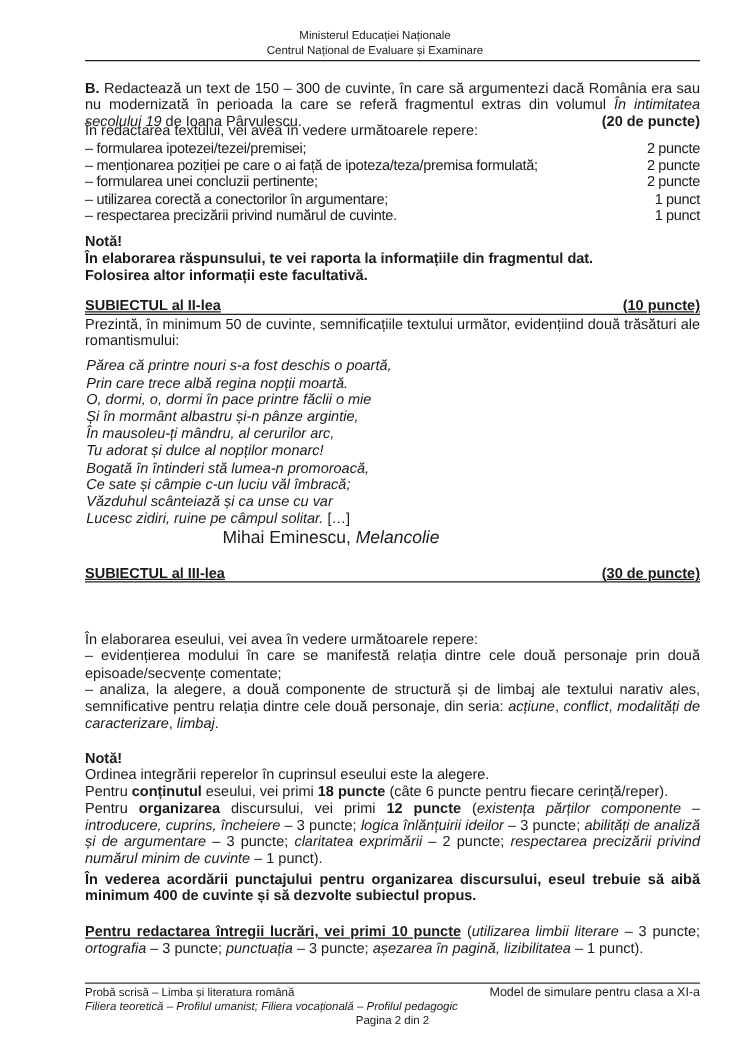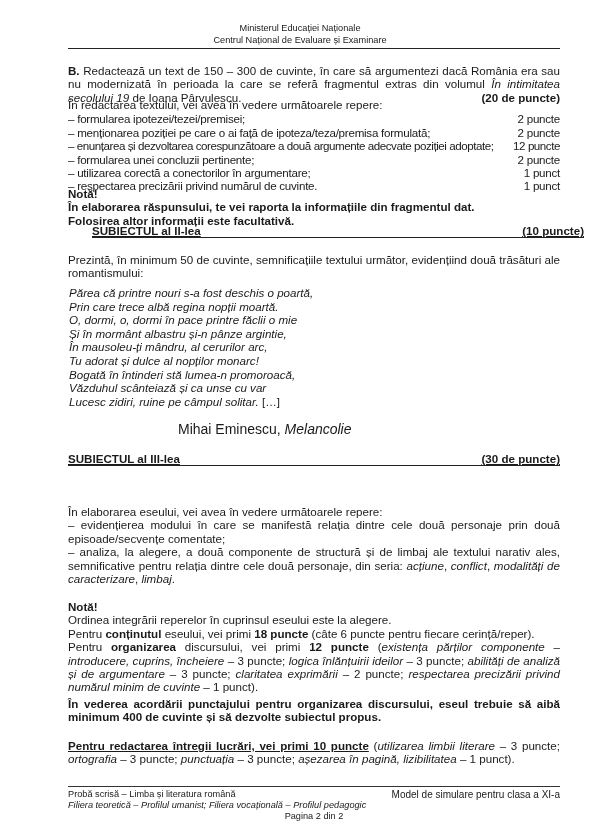--- a/index.html
+++ b/index.html
@@ -53,58 +53,55 @@
   <div class="body-text" style="top:98px;">
     <div style="margin-bottom:1px;">În redactarea textului, vei avea în vedere următoarele repere:</div>
     <div class="row cond">
         <span>– formularea ipotezei/tezei/premisei;</span>
         <span class="pts">2 puncte</span>
       </div>
     <div class="row cond">
         <span>– menționarea poziției pe care o ai față de ipoteza/teza/premisa formulată;</span>
         <span class="pts">2 puncte</span>
       </div>
-    <div class="row cond" style="letter-spacing:-0.45px;">
-        <span>– enunțarea și dezvoltarea corespunzătoare a două argumente adecvate poziției adoptate;</span>
-        <span class="pts">12 puncte</span>
-      </div>
     <div class="row cond">
         <span>– formularea unei concluzii pertinente;</span>
         <span class="pts">2 puncte</span>
       </div>
     <div class="row cond">
         <span>– utilizarea corectă a conectorilor în argumentare;</span>
         <span class="pts">1 punct</span>
       </div>
     <div class="row cond">
         <span>– respectarea precizării privind numărul de cuvinte.</span>
         <span class="pts">1 punct</span>
       </div>
   </div>
 
   <div class="body-text b" style="top:187px;">
     <div>Notă!</div>
     <div>În elaborarea răspunsului, te vei raporta la informațiile din fragmentul dat.</div>
     <div>Folosirea altor informații este facultativă.</div>
   </div>
 
-  <div class="section-head" style="top:224px;margin-left:24px;">
+  <div class="section-head" style="top:238px;">
     <span>SUBIECTUL al II-lea</span>
     <span>(10 puncte)</span>
   </div>
   <div class="body-text j" style="top:253px;">Prezintă, în minimum 50 de cuvinte, semnificațiile textului următor, evidențiind două trăsături ale romantismului:</div>
 
   <div class="poem" style="top:286px;">
     <div>Părea că printre nouri s-a fost deschis o poartă,</div>
     <div>Prin care trece albă regina nopții moartă.</div>
     <div>O, dormi, o, dormi în pace printre făclii o mie</div>
     <div>Și în mormânt albastru și-n pânze argintie,</div>
     <div>În mausoleu-ți mândru, al cerurilor arc,</div>
     <div>Tu adorat și dulce al nopților monarc!</div>
     <div>Bogată în întinderi stă lumea-n promoroacă,</div>
+    <div>Ce sate și câmpie c-un luciu văl îmbracă;</div>
     <div>Văzduhul scânteiază și ca unse cu var</div>
     <div><span>Lucesc zidiri, ruine pe câmpul solitar.</span> <span style="font-style:normal;">[…]</span></div>
   </div>
   <div class="author" style="top:421px;">
     <span>Mihai Eminescu, </span><span class="i">Melancolie</span>
   </div>
 
   <div class="section-head" style="top:452px;">
     <span>SUBIECTUL al III-lea</span>
     <span>(30 de puncte)</span>

